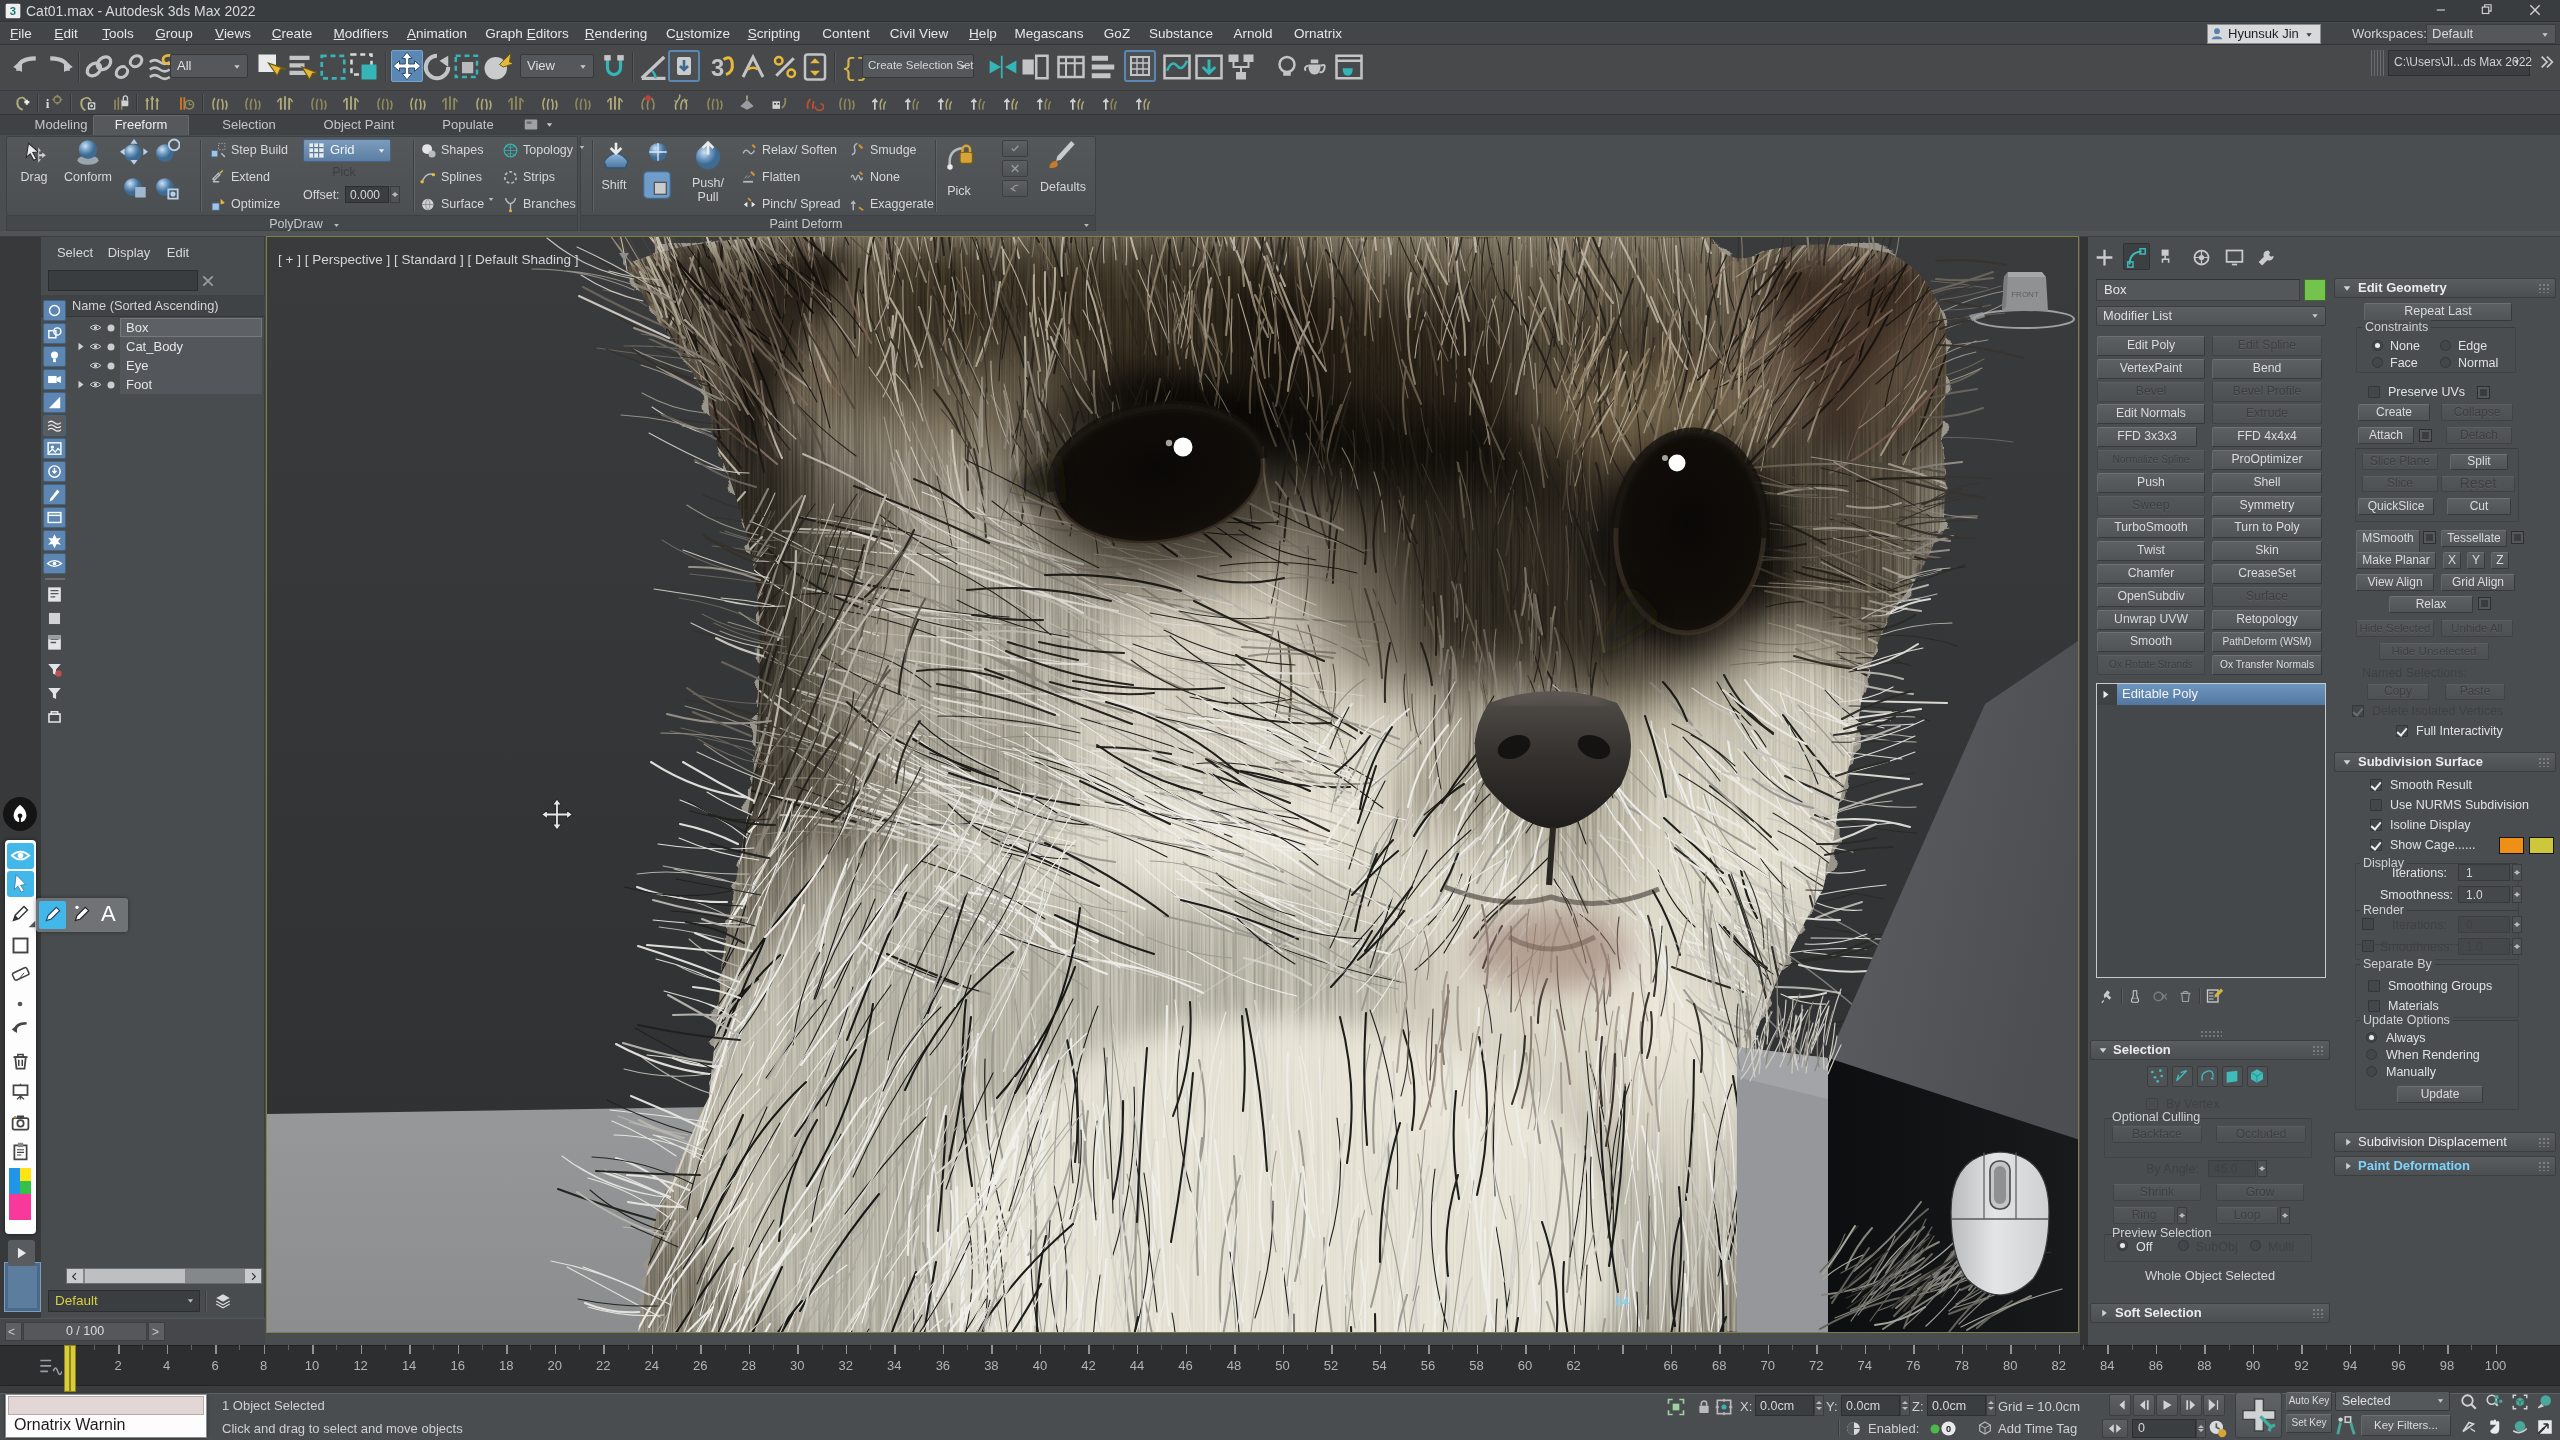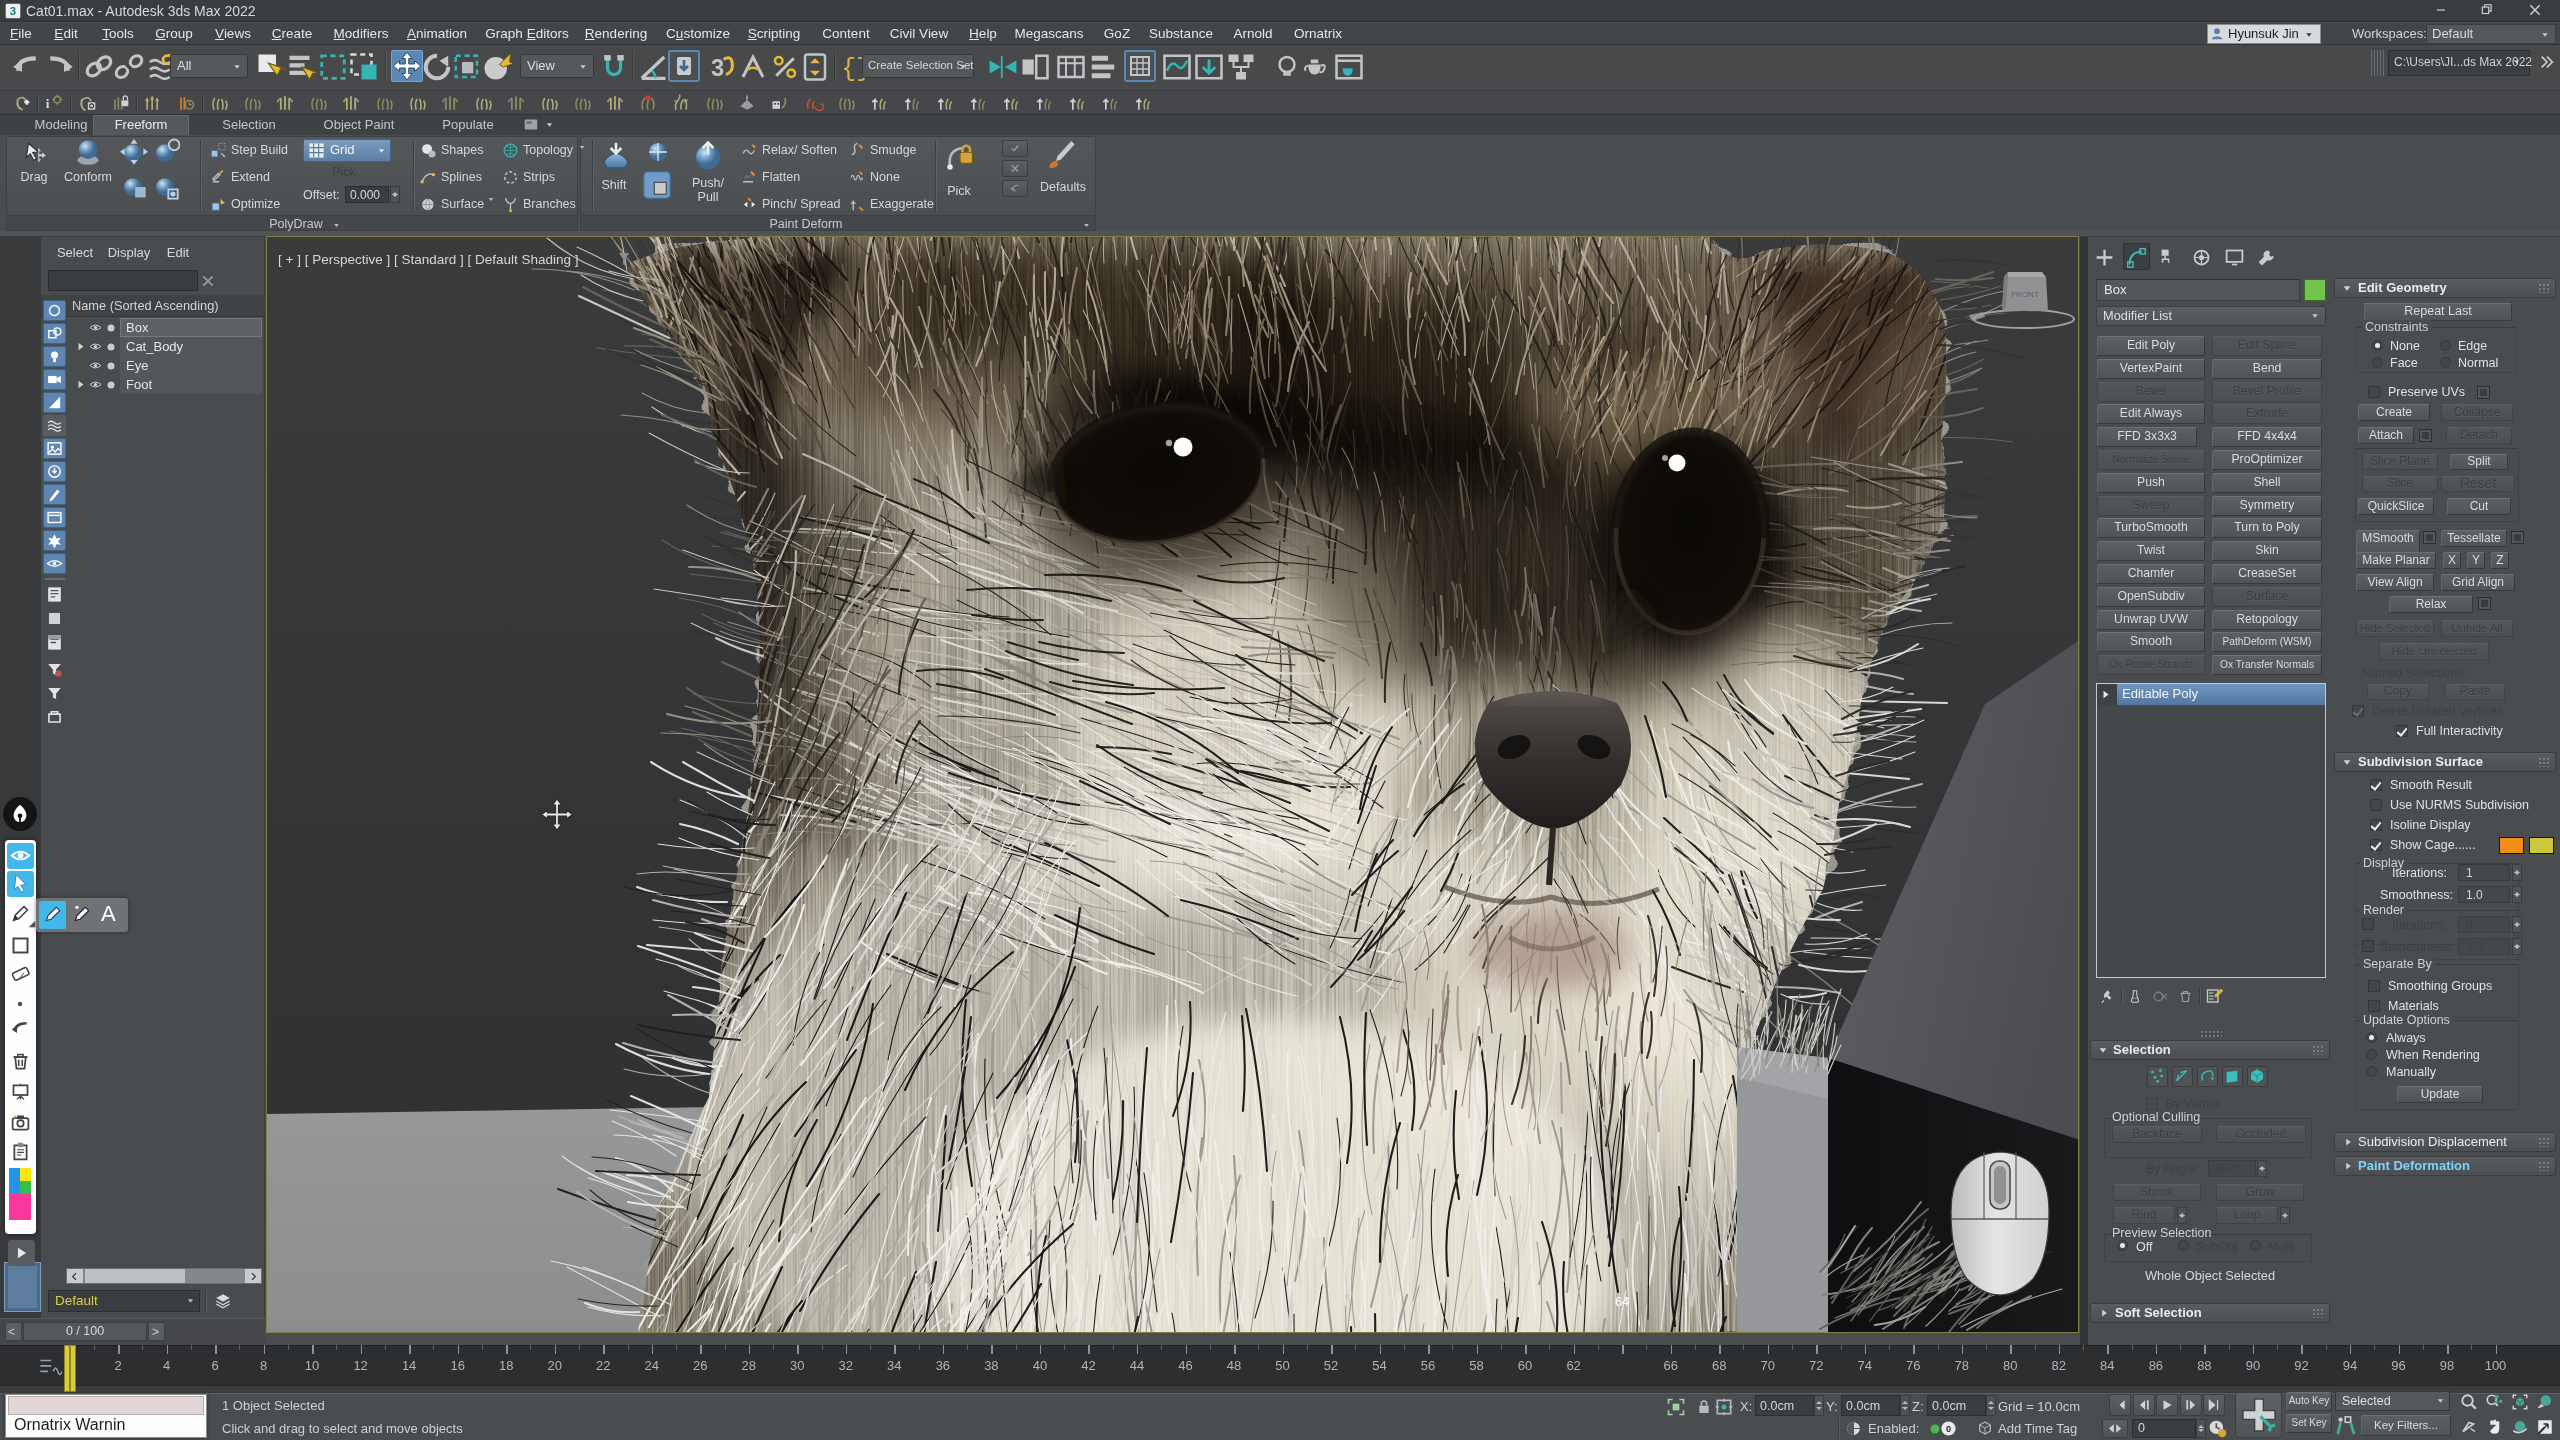--- a/index.html
+++ b/index.html
@@ -1255,21 +1255,21 @@
 <div class="tx" style="left:2103px;top:308px;font-size:12.8px;color:#dcdedf">Modifier List</div>
 <svg class="a" style="left:2310px;top:312px" width="10" height="8" viewBox="0 0 24 24">
     <path d="M4 7l8 10 8-10z" fill="#c9cbcc"></path>
   </svg>
 <div class="btn" style="left:2097px;top:336px;width:108px;height:20px;line-height:17px;font-size:12.2px">Edit Poly</div>
 <div class="dbtn" style="left:2212px;top:336px;width:110px;height:20px;line-height:17px;font-size:12.2px">Edit Spline</div>
 <div class="btn" style="left:2097px;top:359px;width:108px;height:20px;line-height:17px;font-size:12.2px">VertexPaint</div>
 <div class="btn" style="left:2212px;top:359px;width:110px;height:20px;line-height:17px;font-size:12.2px">Bend</div>
 <div class="dbtn" style="left:2097px;top:382px;width:108px;height:20px;line-height:17px;font-size:12.2px">Bevel</div>
 <div class="dbtn" style="left:2212px;top:382px;width:110px;height:20px;line-height:17px;font-size:12.2px">Bevel Profile</div>
-<div class="btn" style="left:2097px;top:404px;width:108px;height:20px;line-height:17px;font-size:12.2px">Edit Always</div>
+<div class="btn" style="left:2097px;top:404px;width:108px;height:20px;line-height:17px;font-size:12.2px">Edit Normals</div>
 <div class="dbtn" style="left:2212px;top:404px;width:110px;height:20px;line-height:17px;font-size:12.2px">Extrude</div>
 <div class="btn" style="left:2097px;top:427px;width:100px;height:20px;line-height:17px;font-size:12.2px">FFD 3x3x3</div>
 <div class="btn" style="left:2212px;top:427px;width:110px;height:20px;line-height:17px;font-size:12.2px">FFD 4x4x4</div>
 <div class="dbtn" style="left:2097px;top:450px;width:108px;height:20px;line-height:17px;font-size:10.2px">Normalize Spline</div>
 <div class="btn" style="left:2212px;top:450px;width:110px;height:20px;line-height:17px;font-size:12.2px">ProOptimizer</div>
 <div class="btn" style="left:2097px;top:473px;width:108px;height:20px;line-height:17px;font-size:12.2px">Push</div>
 <div class="btn" style="left:2212px;top:473px;width:110px;height:20px;line-height:17px;font-size:12.2px">Shell</div>
 <div class="dbtn" style="left:2097px;top:496px;width:108px;height:20px;line-height:17px;font-size:12.2px">Sweep</div>
 <div class="btn" style="left:2212px;top:496px;width:110px;height:20px;line-height:17px;font-size:12.2px">Symmetry</div>
 <div class="btn" style="left:2097px;top:518px;width:108px;height:20px;line-height:17px;font-size:12.2px">TurboSmooth</div>
@@ -1594,21 +1594,21 @@
 <div class="a" style="left:1476.6px;top:1345px;width:1.6px;height:9px;background:#8f9193"></div>
 <div class="tx" style="left:1476.5800000000002px;top:1358px;font-size:13px;color:#b2b4b6;transform:translateX(-50%)">58</div>
 <div class="a" style="left:1500.8px;top:1345px;width:1px;height:5px;background:#5f6163"></div>
 <div class="a" style="left:1525.1px;top:1345px;width:1.6px;height:9px;background:#8f9193"></div>
 <div class="tx" style="left:1525.1000000000001px;top:1358px;font-size:13px;color:#b2b4b6;transform:translateX(-50%)">60</div>
 <div class="a" style="left:1549.4px;top:1345px;width:1px;height:5px;background:#5f6163"></div>
 <div class="a" style="left:1573.6px;top:1345px;width:1.6px;height:9px;background:#8f9193"></div>
 <div class="tx" style="left:1573.6200000000001px;top:1358px;font-size:13px;color:#b2b4b6;transform:translateX(-50%)">62</div>
 <div class="a" style="left:1597.9px;top:1345px;width:1px;height:5px;background:#5f6163"></div>
 <div class="a" style="left:1622.1px;top:1345px;width:1.6px;height:9px;background:#8f9193"></div>
-<div class="tx" style="left:1622.14px;top:1294px;font-size:13px;color:#ffffff;transform:translateX(-50%)">64</div>
+<div class="tx" style="left:1622.14px;top:1294px;font-size:13px;color:#7dd3fc;transform:translateX(-50%)">64</div>
 <div class="a" style="left:1646.4px;top:1345px;width:1px;height:5px;background:#5f6163"></div>
 <div class="a" style="left:1670.7px;top:1345px;width:1.6px;height:9px;background:#8f9193"></div>
 <div class="tx" style="left:1670.66px;top:1358px;font-size:13px;color:#b2b4b6;transform:translateX(-50%)">66</div>
 <div class="a" style="left:1694.9px;top:1345px;width:1px;height:5px;background:#5f6163"></div>
 <div class="a" style="left:1719.2px;top:1345px;width:1.6px;height:9px;background:#8f9193"></div>
 <div class="tx" style="left:1719.18px;top:1358px;font-size:13px;color:#b2b4b6;transform:translateX(-50%)">68</div>
 <div class="a" style="left:1743.4px;top:1345px;width:1px;height:5px;background:#5f6163"></div>
 <div class="a" style="left:1767.7px;top:1345px;width:1.6px;height:9px;background:#8f9193"></div>
 <div class="tx" style="left:1767.7px;top:1358px;font-size:13px;color:#b2b4b6;transform:translateX(-50%)">70</div>
 <div class="a" style="left:1792.0px;top:1345px;width:1px;height:5px;background:#5f6163"></div>

